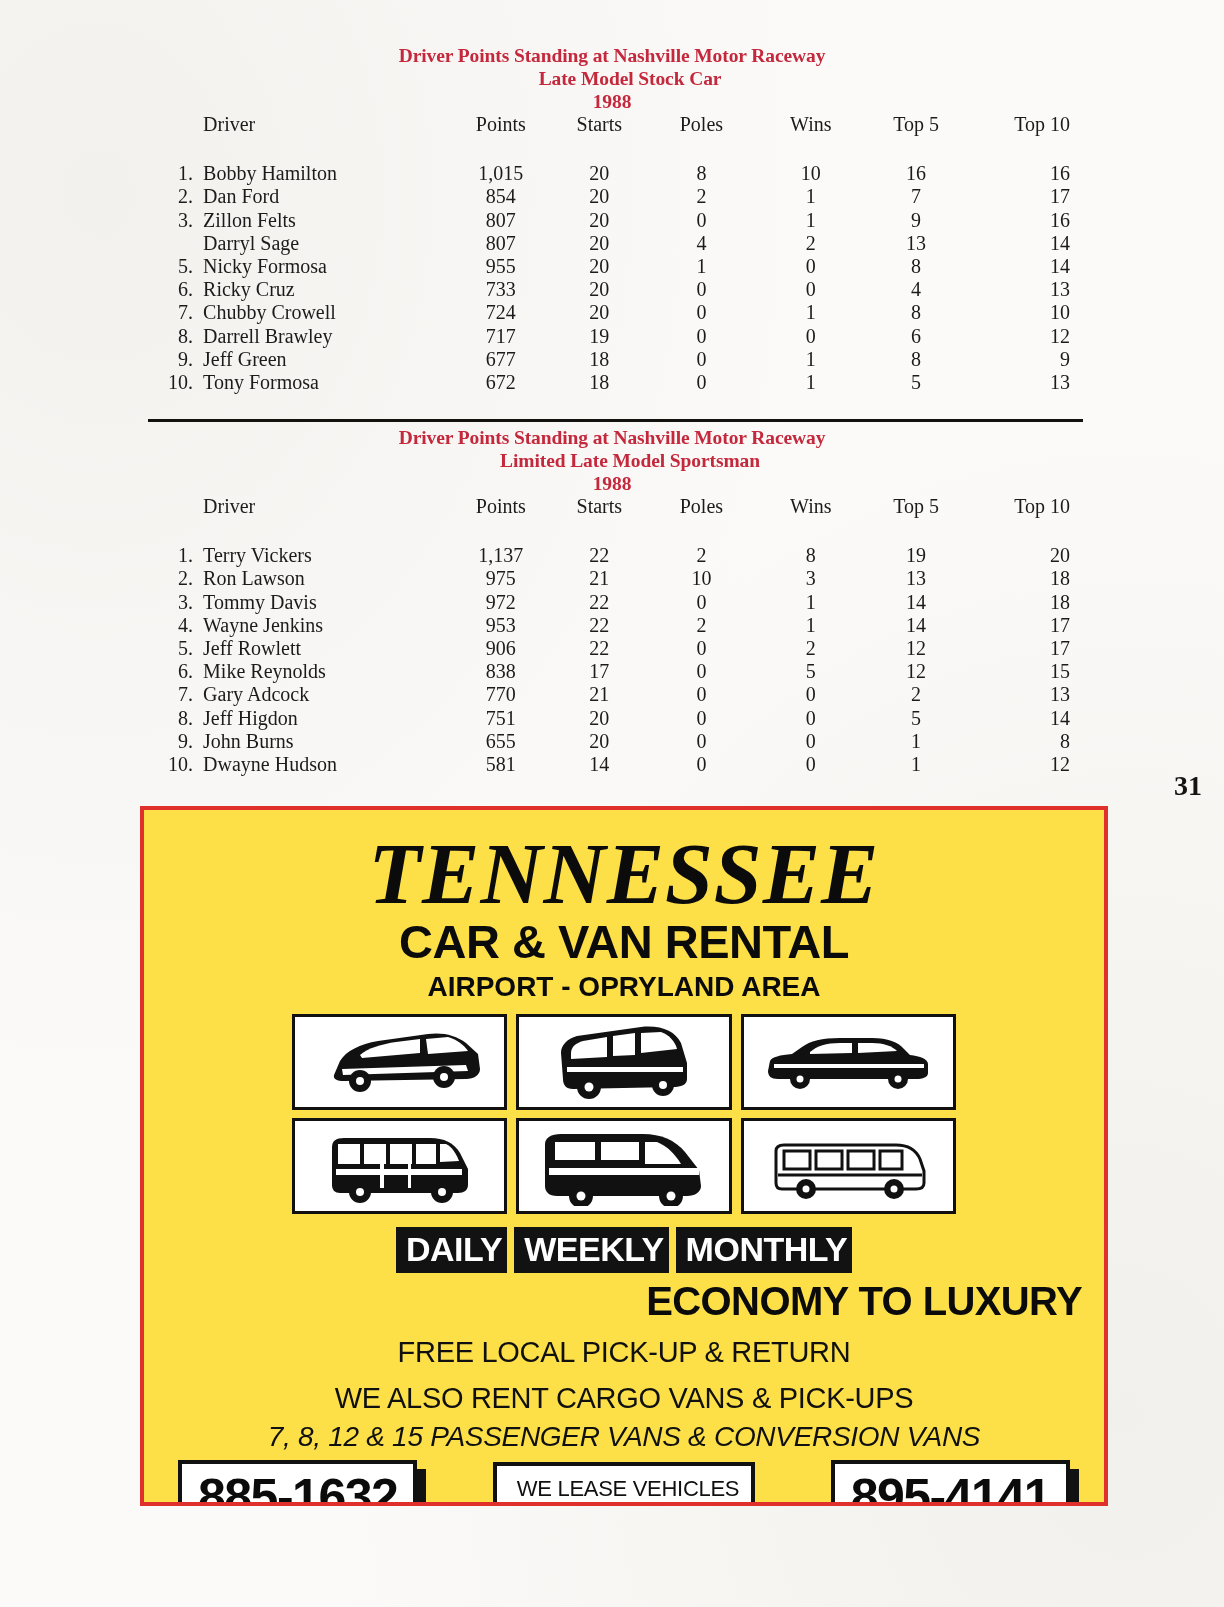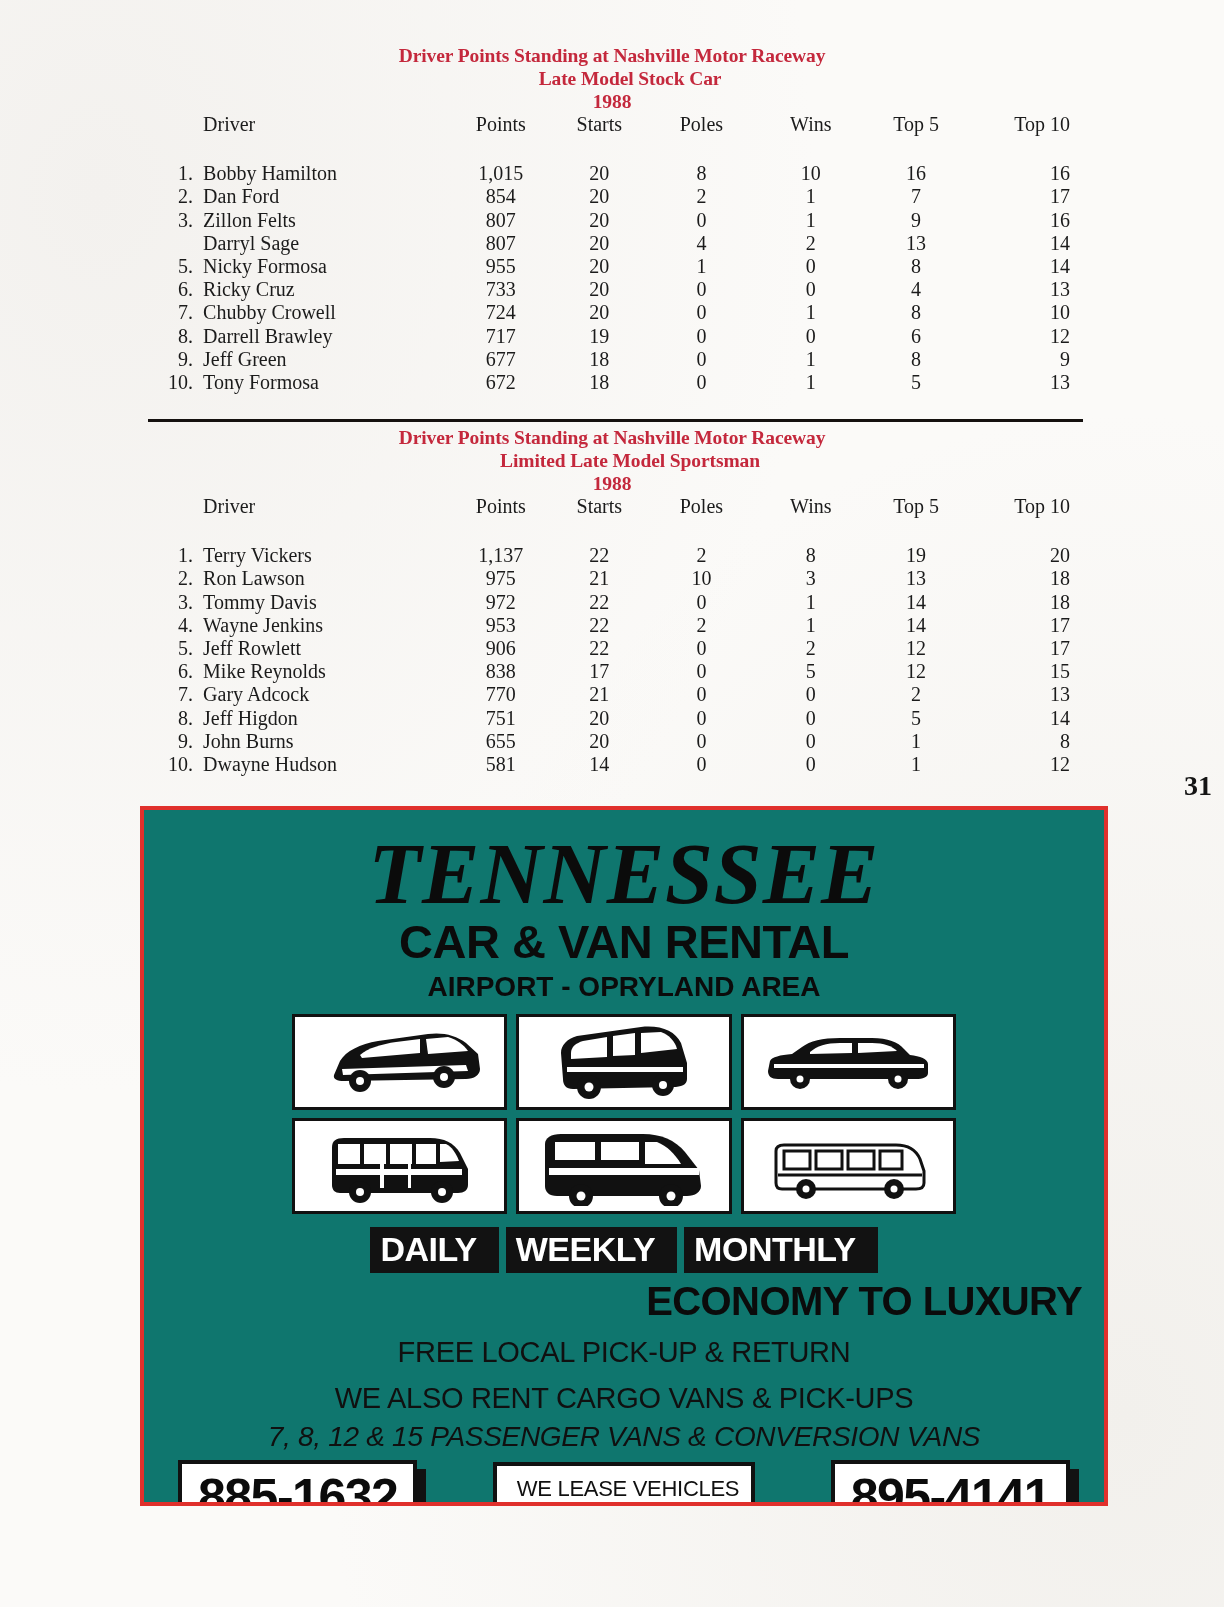--- a/index.html
+++ b/index.html
@@ -68,37 +68,37 @@
     position: absolute;
     left: 148px;
     width: 935px;
     height: 3px;
     background: #15110f;
   }
   #rule-between { top: 419px; }
 
   .page-number {
     position: absolute;
-    right: 12px;
+    right: 22px;
     top: 770px;
     font-family: "Liberation Serif", serif;
     font-weight: bold;
     font-size: 28px;
     color: #141414;
   }
 
   
   #ad-box {
     position: absolute;
     left: 140px;
     top: 806px;
     width: 968px;
     height: 700px;
     border: 4px solid #E0302C;
-    background: #0f766e;
+    background: #fde047;
     box-sizing: border-box;
     font-family: "Liberation Sans", sans-serif;
     overflow: hidden;
   }
   #ad-inner { padding: 14px 22px 0 22px; text-align: center; }
 
   .ad-brand {
     font-family: "Liberation Serif", serif;
     font-weight: bold;
     font-style: italic;
@@ -151,21 +151,21 @@
     justify-content: center;
     gap: 7px;
   }
   .rate-chip {
     background: #121212;
     color: #ffffff;
     font-family: "Liberation Sans", sans-serif;
     font-weight: bold;
     font-size: 34px;
     line-height: 40px;
-    padding: 2px 22px 4px 10px;
+    padding: 2px 5px 4px 10px;
     letter-spacing: -0.5px;
   }
   .ad-econ {
     font-family: "Liberation Sans", sans-serif;
     font-weight: bold;
     font-size: 40px;
     line-height: 46px;
     letter-spacing: -0.6px;
     color: #0b0b0b;
     margin-top: 5px;

